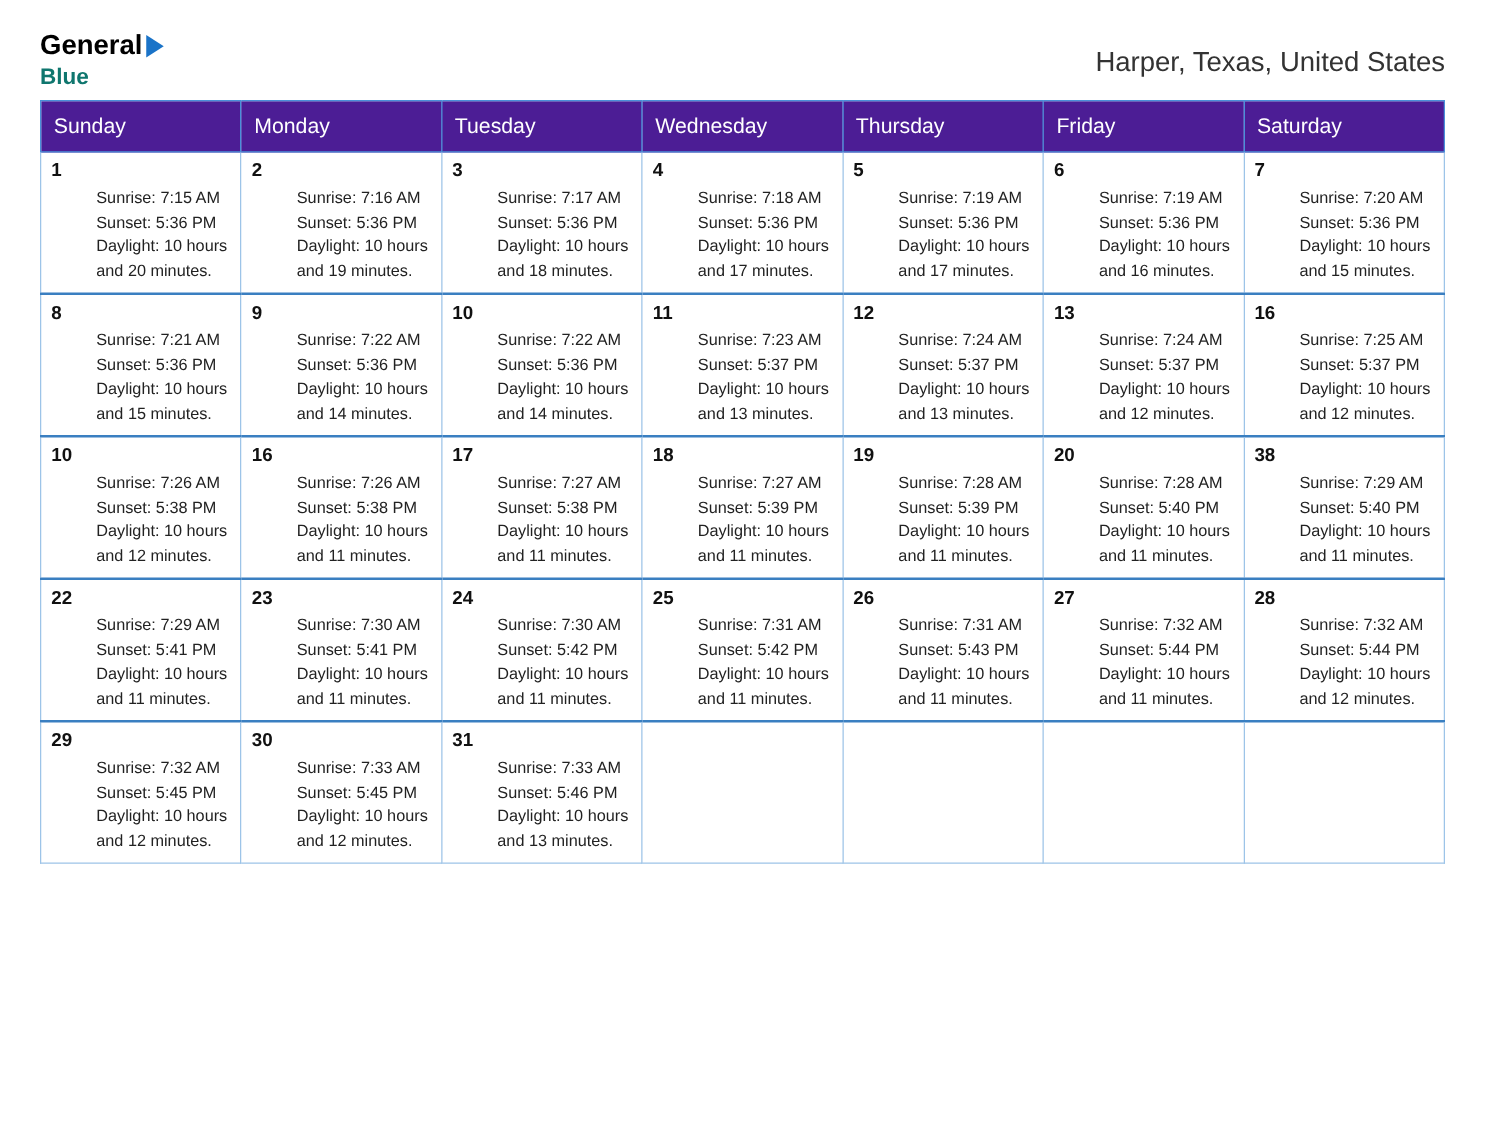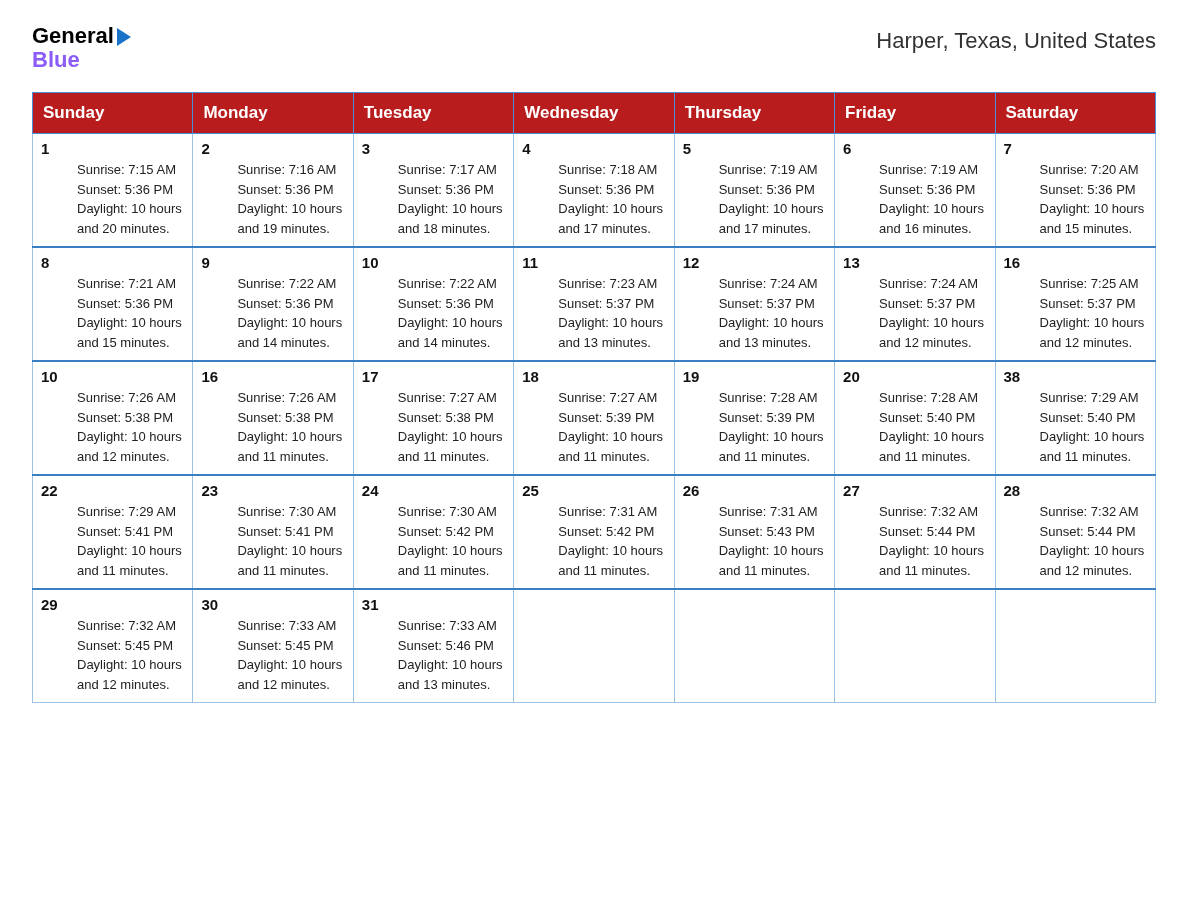--- a/index.html
+++ b/index.html
@@ -6,22 +6,22 @@
     body {
       font-family: Arial, Helvetica, sans-serif;
       background: #fff;
       padding: 24px 32px;
       width: 1188px;
       min-height: 918px;
     }
     .header-area {
       display: flex;
       justify-content: space-between;
-      align-items: flex-start;
-      margin-bottom: 20px;
+      align-items: center;
+      margin-bottom: 8px;
     }
     .logo {
       display: flex;
       flex-direction: column;
       align-items: flex-start;
     }
     .logo-text {
       font-size: 22px;
       font-weight: bold;
       color: #000;
@@ -43,24 +43,24 @@
       font-size: 22px;
       color: #333;
       margin-top: 4px;
     }
     .calendar-table {
       width: 100%;
       border-collapse: collapse;
       border: 1px solid #4a90d9;
     }
     .calendar-table th {
-      background-color: #b91c1c;
+      background-color: #4c1d95;
       color: #fff;
       font-size: 17px;
-      font-weight: bold;
+      font-weight: normal;
       padding: 10px 10px;
       text-align: left;
       border: 1px solid #4a90d9;
     }
     .calendar-table td {
       vertical-align: top;
       padding: 6px 8px 8px 8px;
       border: 1px solid #9dc4e8;
       font-size: 13px;
       color: #222;
@@ -84,21 +84,21 @@
     }
     .row-border td {
       border-top: 2px solid #3a7fc1;
     }
   </style>
 </head>
 <body>
 
 <div class="header-area">
   <div class="logo">
-    <div class="logo-text">General<span style="display:inline-block;width:0;height:0;border-top:9px solid transparent;border-bottom:9px solid transparent;border-left:14px solid #1a73c8;margin-left:3px;vertical-align:middle;"></span><br><span style="color:#8b5cf6;font-size:22px;font-weight:bold;">Blue</span></div>
+    <div class="logo-text">General<span style="display:inline-block;width:0;height:0;border-top:9px solid transparent;border-bottom:9px solid transparent;border-left:14px solid #1a73c8;margin-left:3px;vertical-align:middle;"></span><br><span style="color:#0f766e;font-size:18px;font-weight:bold;">Blue</span></div>
   </div>
   <div class="title-area">
     <div class="location">Harper, Texas, United States</div>
   </div>
 </div>
 
 <table class="calendar-table">
   <thead>
     <tr>
       <th>Sunday</th>

